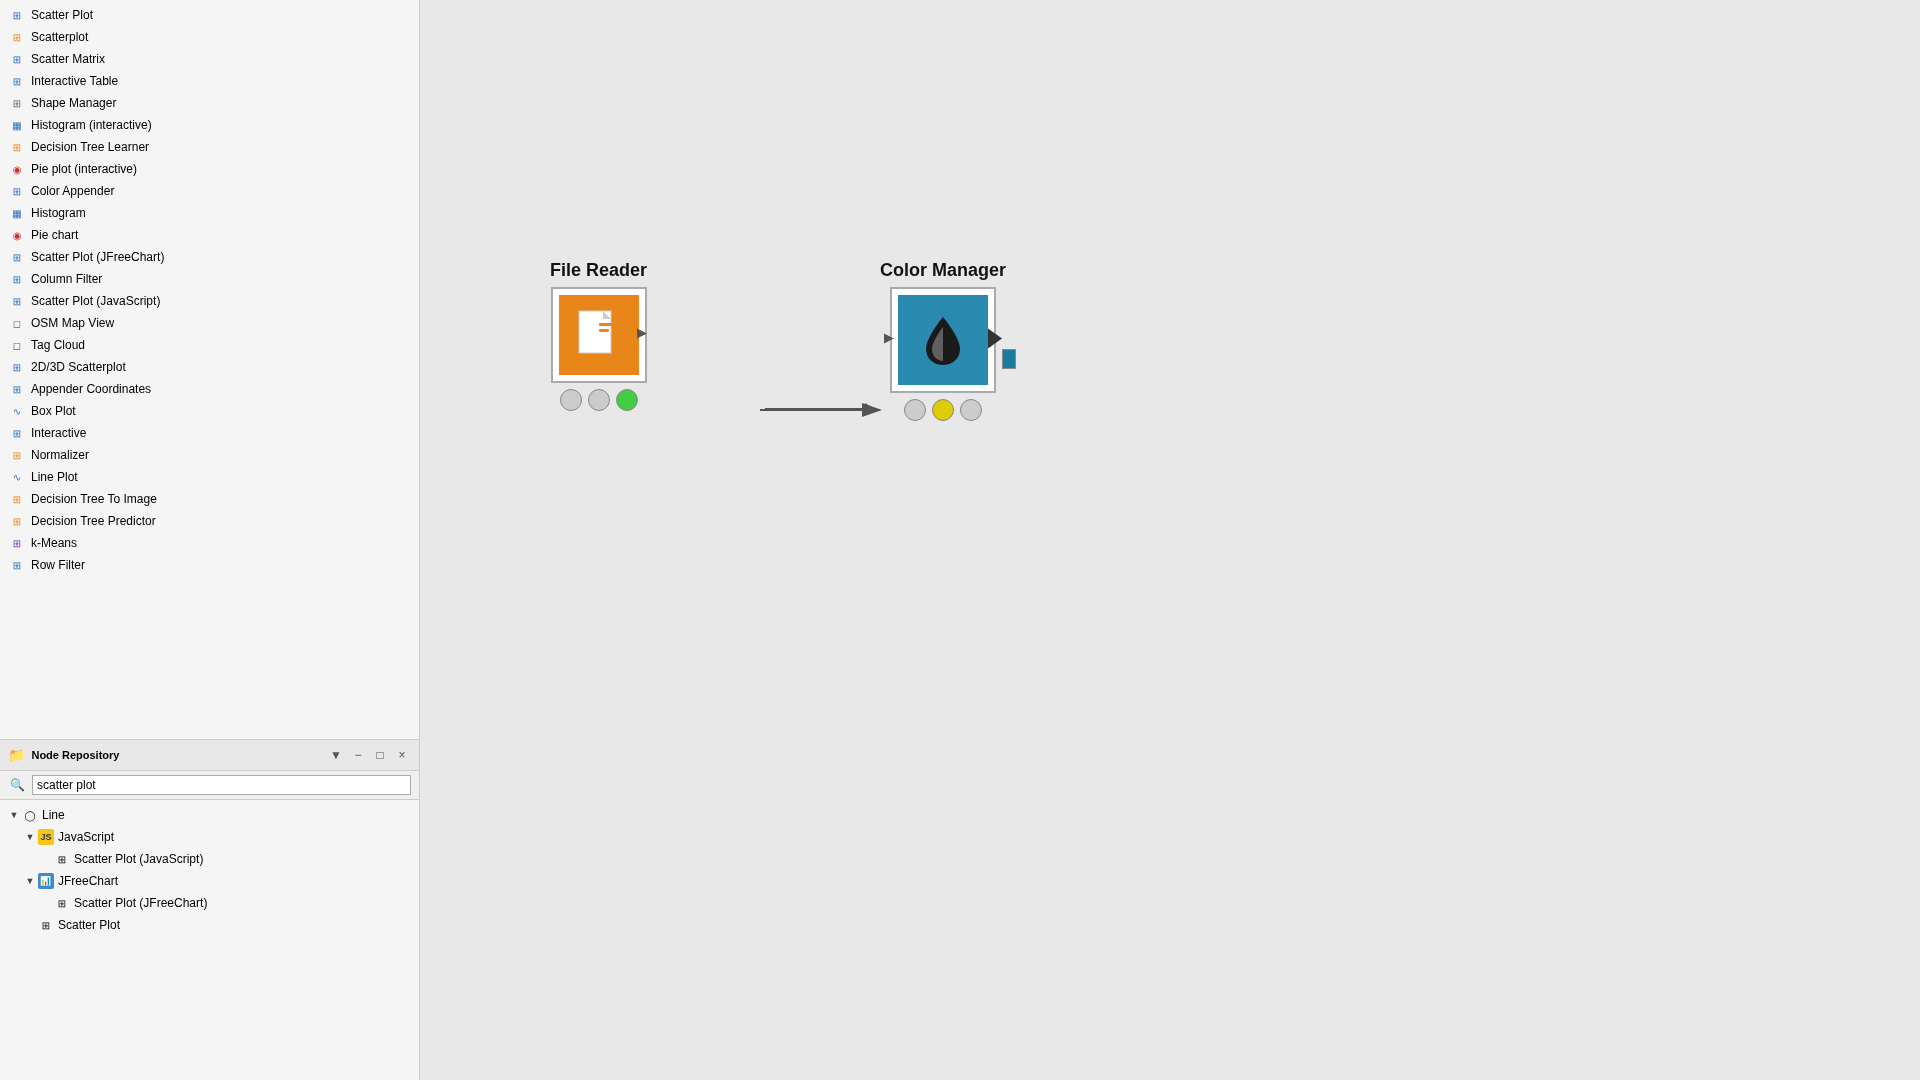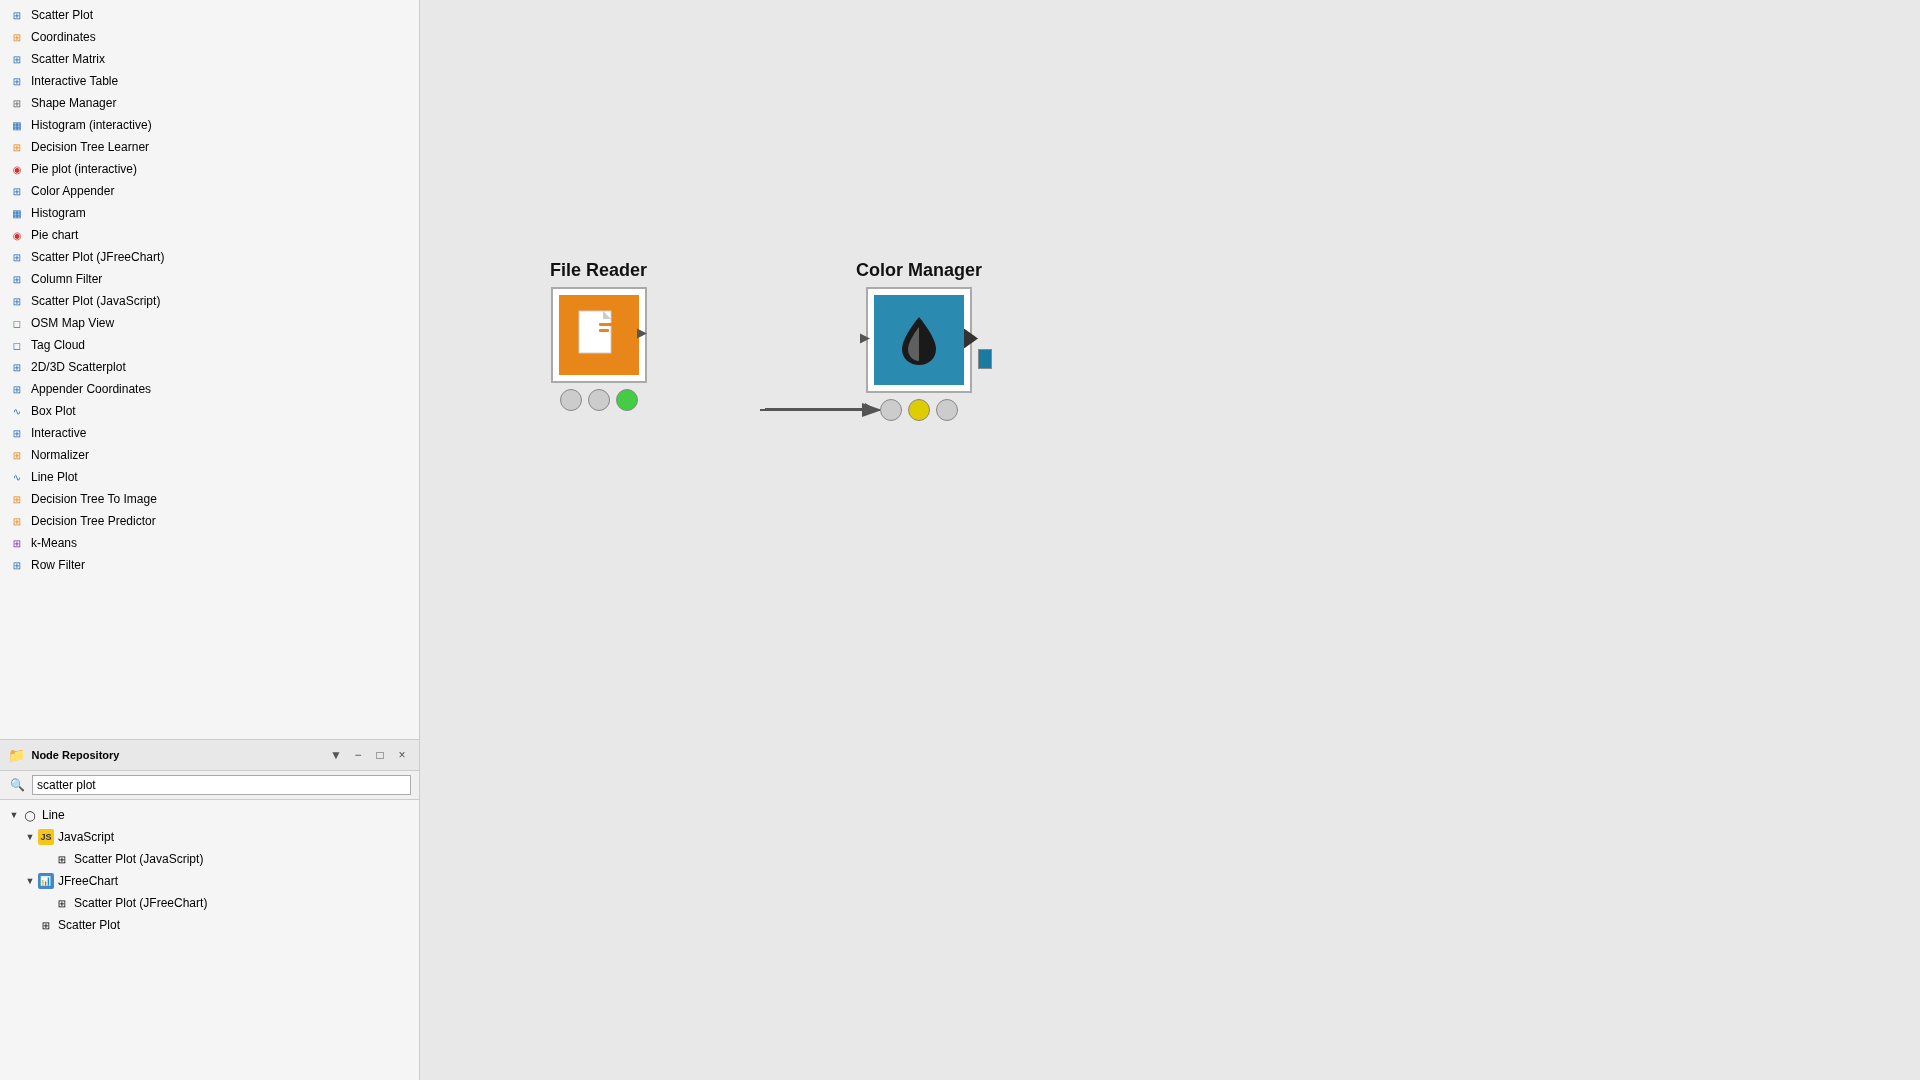--- a/index.html
+++ b/index.html
@@ -222,21 +222,21 @@
 
 <div id="left-panel">
 
   <div id="node-list">
   <div class="node-item">
         <span class="node-icon icon-blue">⊞</span>
         <span>Scatter Plot</span>
       </div>
       <div class="node-item">
         <span class="node-icon icon-orange">⊞</span>
-        <span>Coordinates</span>
+        <span>Scatterplot</span>
       </div>
       <div class="node-item">
         <span class="node-icon icon-blue">⊞</span>
         <span>Scatter Matrix</span>
       </div>
       <div class="node-item">
         <span class="node-icon icon-blue">⊞</span>
         <span>Interactive Table</span>
       </div>
       <div class="node-item">
@@ -420,21 +420,21 @@
       <div class="port"></div>
       <div class="port green"></div>
     </div>
   </div>
 
   <div style="position:absolute; left:345px; top:403px; display:flex; align-items:center;">
     <div style="width:100px; height:2px; background:#555;"></div>
     <div style="width:0; height:0; border-top:6px solid transparent; border-bottom:6px solid transparent; border-left:10px solid #555;"></div>
   </div>
 
-  <div class="wf-node" id="color-manager-node" style="left:436px; top:260px;">
+  <div class="wf-node" id="color-manager-node" style="left:460px; top:260px;">
     <div class="wf-node-title">Color Manager</div>
     <div style="border:2px solid #aaa; background:white; padding:6px; display:flex; flex-direction:column; align-items:center;">
 
       <div style="width:90px; height:90px; background:#2a8ab0; display:flex; align-items:center; justify-content:center; position:relative;">
 
         <svg width="46" height="54" viewBox="0 0 46 54">
           <path d="M23 4 C23 4 6 24 6 36 C6 46 14 52 23 52 C32 52 40 46 40 36 C40 24 23 4 23 4Z" fill="#1a1a1a"></path>
           <path d="M23 14 C23 14 12 28 12 36 C12 43 17 48 23 48" fill="white" opacity="0.3"></path>
         </svg>
 

